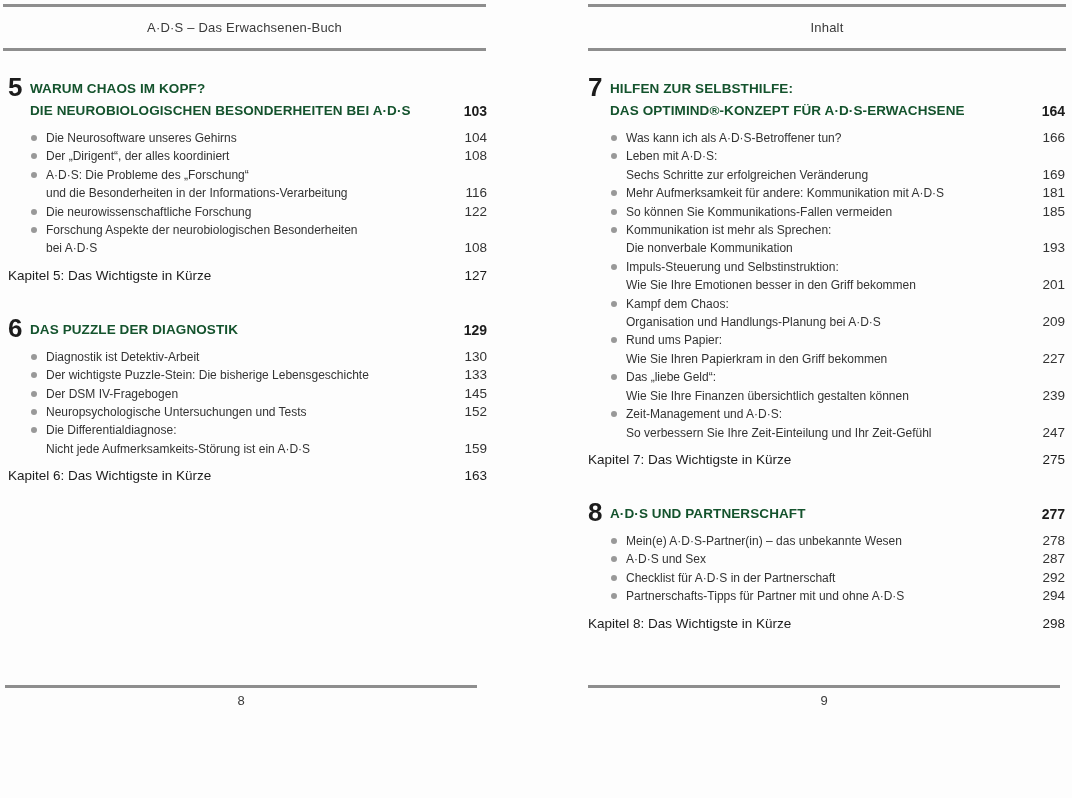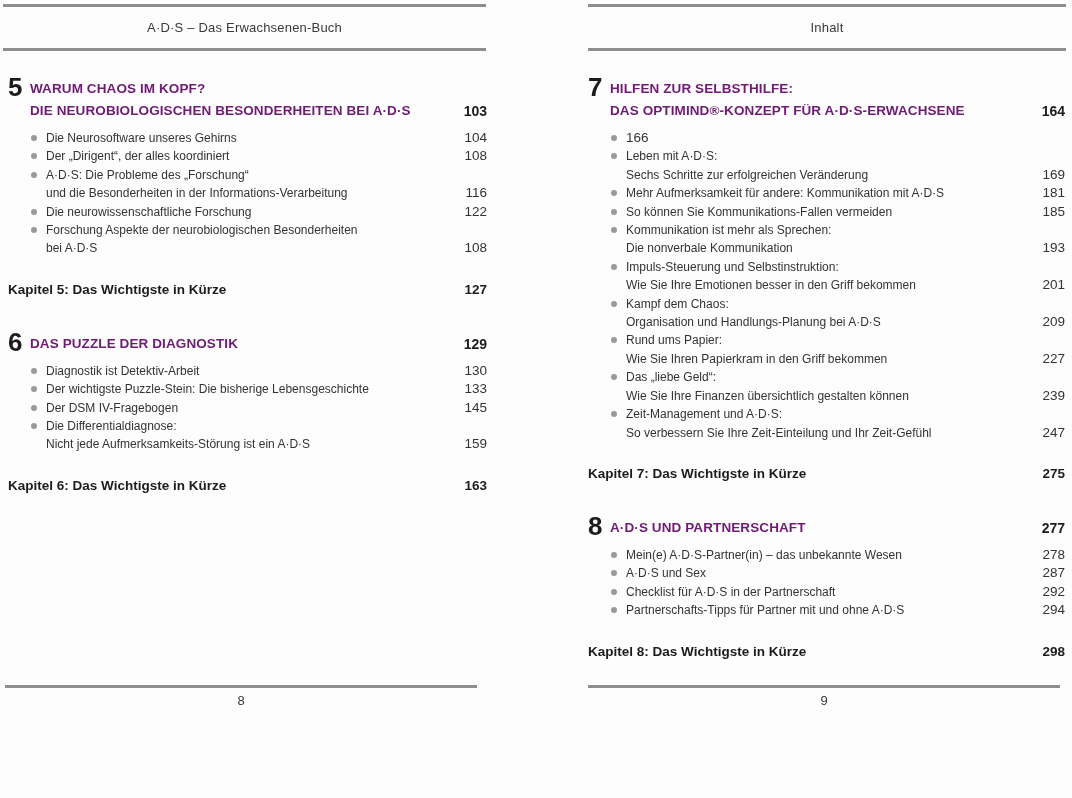--- a/index.html
+++ b/index.html
@@ -28,41 +28,41 @@
   .chapter + .chapter { margin-top: 34px; }
 
   .chapter-head { display: flex; align-items: flex-start; }
   .chapter-number {
     flex: none; width: 22px;
     font-size: 26px; font-weight: bold; line-height: 19px;
     color: #1c1c1c; letter-spacing: -0.5px;
   }
   .chapter-title {
     flex: 1; font-weight: bold; font-size: 13.5px; line-height: 22px;
-    color: #701a75; letter-spacing: 0.1px;
+    color: #14532d; letter-spacing: 0.1px;
   }
   .title-line { white-space: nowrap; }
   .chapter-page {
     align-self: flex-end; flex: none;
     font-weight: bold; font-size: 14px; line-height: 22px; color: #1c1c1c;
   }
 
   .items { margin-top: 7px; }
   .toc-item { display: flex; align-items: flex-start; padding-left: 23px; }
   .bullet {
     flex: none; width: 6px; height: 6px; border-radius: 50%;
     background: #999; margin: 6px 9px 0 0;
   }
   .item-lines { flex: 1; font-size: 12px; line-height: 18.4px; color: #333; }
   .item-line { white-space: nowrap; }
   .item-page { align-self: flex-end; flex: none; font-size: 13.5px; line-height: 18.4px; color: #333; }
 
   .chapter-summary {
-    display: flex; margin-top: 22px;
-    font-weight: bold; font-size: 13.5px; line-height: 19px; color: #1c1c1c;
+    display: flex; margin-top: 8px;
+    font-weight: normal; font-size: 13.5px; line-height: 19px; color: #1c1c1c;
   }
   .summary-label { flex: 1; white-space: nowrap; }
   .summary-page { flex: none; }
 
   .page-footer { position: absolute; bottom: 0; left: 0; right: 0; }
   .page-left  .page-footer { margin-left: 5px;  margin-right: 59px; }
   .page-right .page-footer { margin-left: 52px; margin-right: 12px; }
   .folio { height: 30px; line-height: 26px; text-align: center; font-size: 13px; color: #3a3a3a; }
 </style>
 </head>
@@ -156,20 +156,27 @@
             <div class="toc-item">
               <span class="bullet"></span>
               <div class="item-lines">
                 <div class="item-line">Der DSM IV-Fragebogen</div>
               </div>
               <span class="item-page">145</span>
             </div>
             <div class="toc-item">
               <span class="bullet"></span>
               <div class="item-lines">
+                <div class="item-line">Neuropsychologische Untersuchungen und Tests</div>
+              </div>
+              <span class="item-page">152</span>
+            </div>
+            <div class="toc-item">
+              <span class="bullet"></span>
+              <div class="item-lines">
                 <div class="item-line">Die Differentialdiagnose:</div>
                 <div class="item-line">Nicht jede Aufmerksamkeits-Störung ist ein A·D·S</div>
               </div>
               <span class="item-page">159</span>
             </div>
           </div>
           <div class="chapter-summary">
             <span class="summary-label">Kapitel 6: Das Wichtigste in Kürze</span>
             <span class="summary-page">163</span>
           </div>
@@ -193,20 +200,23 @@
             <span class="chapter-number">7</span>
             <div class="chapter-title">
               <div class="title-line">HILFEN ZUR SELBSTHILFE:</div>
               <div class="title-line">DAS OPTIMIND®-KONZEPT FÜR A·D·S-ERWACHSENE</div>
             </div>
             <span class="chapter-page">164</span>
           </div>
           <div class="items">
             <div class="toc-item">
               <span class="bullet"></span>
+              <div class="item-lines">
+                <div class="item-line">Was kann ich als A·D·S-Betroffener tun?</div>
+              </div>
               <span class="item-page">166</span>
             </div>
             <div class="toc-item">
               <span class="bullet"></span>
               <div class="item-lines">
                 <div class="item-line">Leben mit A·D·S:</div>
                 <div class="item-line">Sechs Schritte zur erfolgreichen Veränderung</div>
               </div>
               <span class="item-page">169</span>
             </div>

